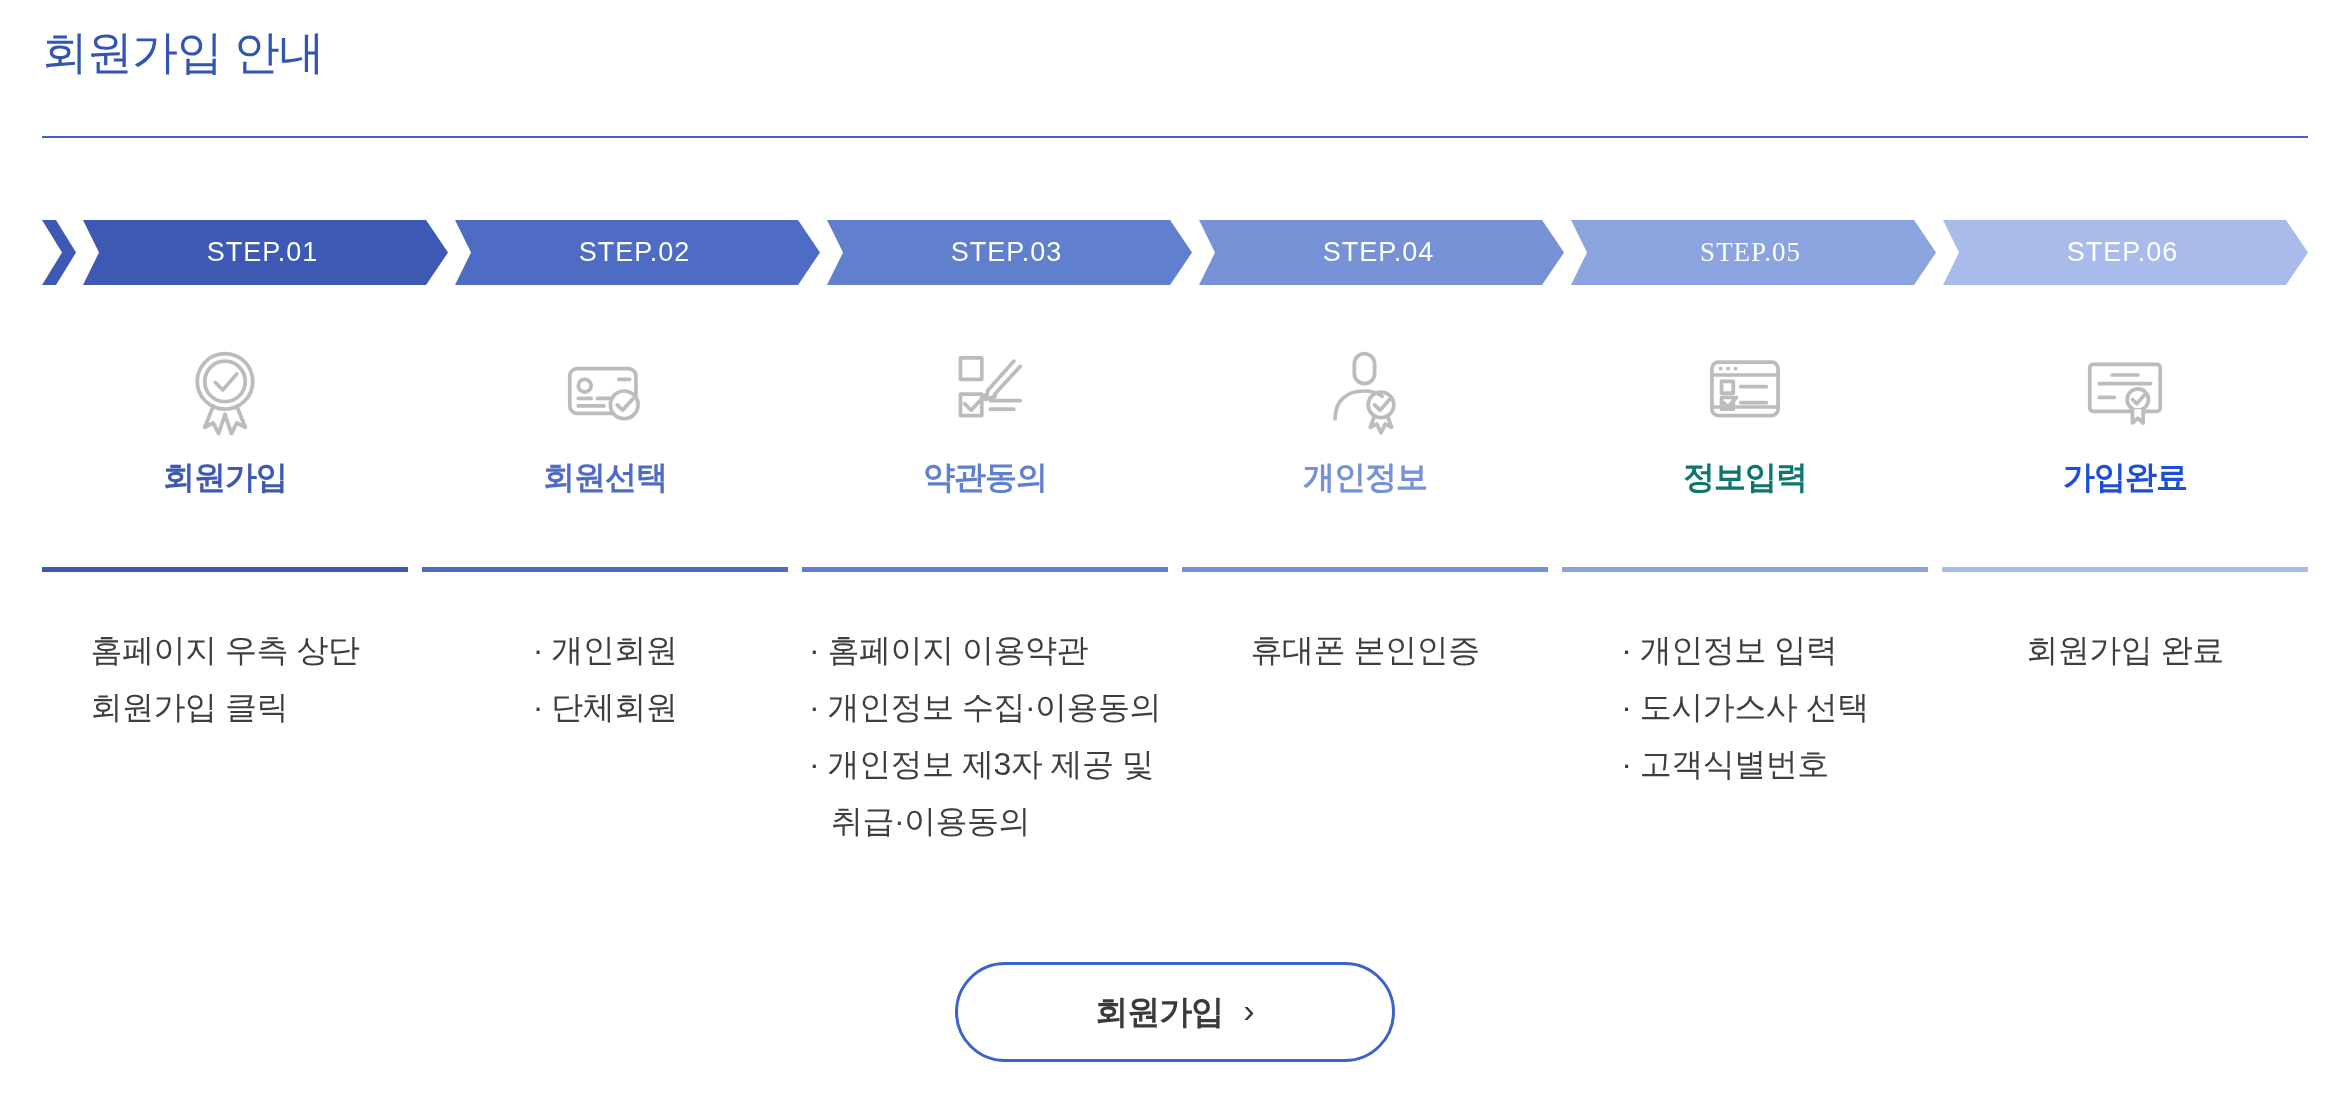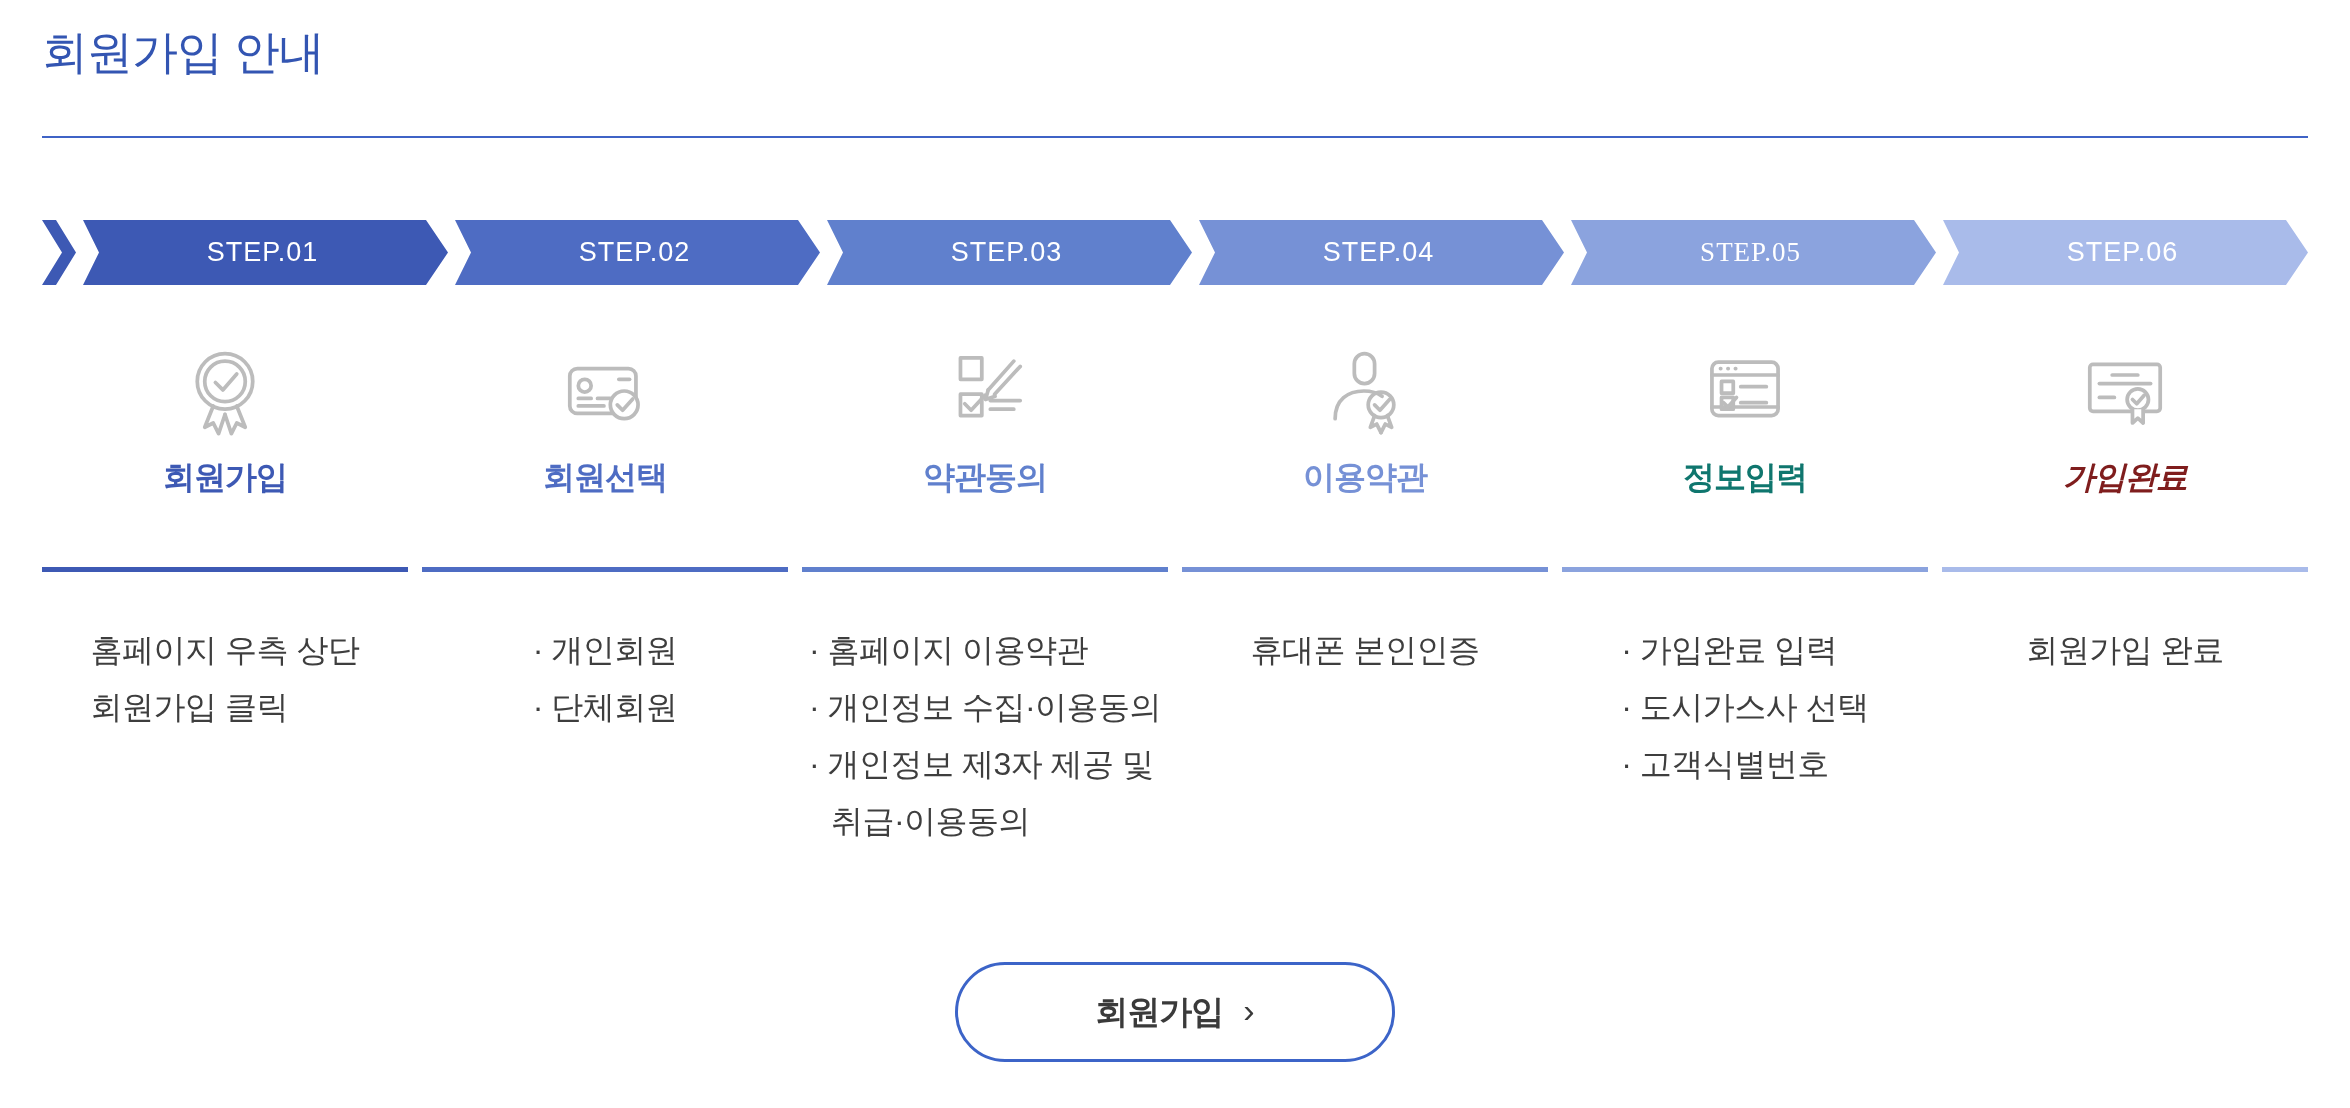--- a/index.html
+++ b/index.html
@@ -170,21 +170,21 @@
     <div class="icon-box">
           <svg viewBox="0 0 90 90" fill="none" stroke="currentColor" stroke-width="3.5" stroke-linecap="round" stroke-linejoin="round">
     <rect x="35" y="10" width="19" height="28" rx="9.5"></rect>
     <path d="M17,71 c0,-18 12,-26 27,-26 c7,0 13,2 17,5"></path>
     <circle cx="60" cy="58" r="12"></circle>
     <path d="M54,58 l5,5 l9,-10"></path>
     <path d="M54,68 l-4,11 6,-3 4,8"></path>
     <path d="M66,68 l4,11 -6,-3 -4,8"></path>
   </svg>
         </div>
-    <div class="step-name" style="color: rgb(118, 145, 214);">이용약관</div>
+    <div class="step-name" style="color: rgb(118, 145, 214);">개인정보</div>
     <div class="step-underline" style="background: rgb(118, 145, 214);"></div>
     <div class="step-desc">
       <div class="step-desc-inner"><div class="desc-line">휴대폰 본인인증</div></div>
     </div>
   </div>
 
   <div class="col">
     <div class="icon-box">
           <svg viewBox="0 0 90 90" fill="none" stroke="currentColor" stroke-width="3.5" stroke-linecap="round" stroke-linejoin="round">
     <rect x="14" y="18" width="62" height="50" rx="6"></rect>
@@ -194,37 +194,37 @@
     <rect x="23" y="36" width="11" height="11"></rect>
     <path d="M41,41 H65"></path>
     <rect x="23" y="51" width="11" height="11"></rect>
     <path d="M25,56 l4,4 l8,-9"></path>
     <path d="M41,56 H65"></path>
   </svg>
         </div>
     <div class="step-name" style="color: #0f766e;">정보입력</div>
     <div class="step-underline" style="background: rgb(139, 163, 222);"></div>
     <div class="step-desc">
-      <div class="step-desc-inner"><div class="desc-line">· 가입완료 입력</div><div class="desc-line">· 도시가스사 선택</div><div class="desc-line">· 고객식별번호</div></div>
+      <div class="step-desc-inner"><div class="desc-line">· 개인정보 입력</div><div class="desc-line">· 도시가스사 선택</div><div class="desc-line">· 고객식별번호</div></div>
     </div>
   </div>
 
   <div class="col">
     <div class="icon-box">
           <svg viewBox="0 0 90 90" fill="none" stroke="currentColor" stroke-width="3.5" stroke-linecap="round" stroke-linejoin="round">
     <rect x="12" y="20" width="66" height="44" rx="3"></rect>
     <path d="M33,30 H57"></path>
     <path d="M21,38 H69"></path>
     <path d="M21,51 H35"></path>
     <circle cx="57" cy="53" r="10" fill="#ffffff"></circle>
     <path d="M52,53 l4,4 l7,-8"></path>
     <path d="M52,62 v13 l5,-4.5 5,4.5 v-13" fill="#ffffff"></path>
   </svg>
         </div>
-    <div class="step-name" style="color: #7f1d1d; font-style: italic;">가입완료</div>
+    <div class="step-name" style="color: #1d4ed8;">가입완료</div>
     <div class="step-underline" style="background: rgb(169, 187, 234);"></div>
     <div class="step-desc">
       <div class="step-desc-inner"><div class="desc-line">회원가입 완료</div></div>
     </div>
   </div>
 </div>
 
   <div class="button-row">
     <button class="signup-button">
       <span class="signup-button-label">회원가입</span>

